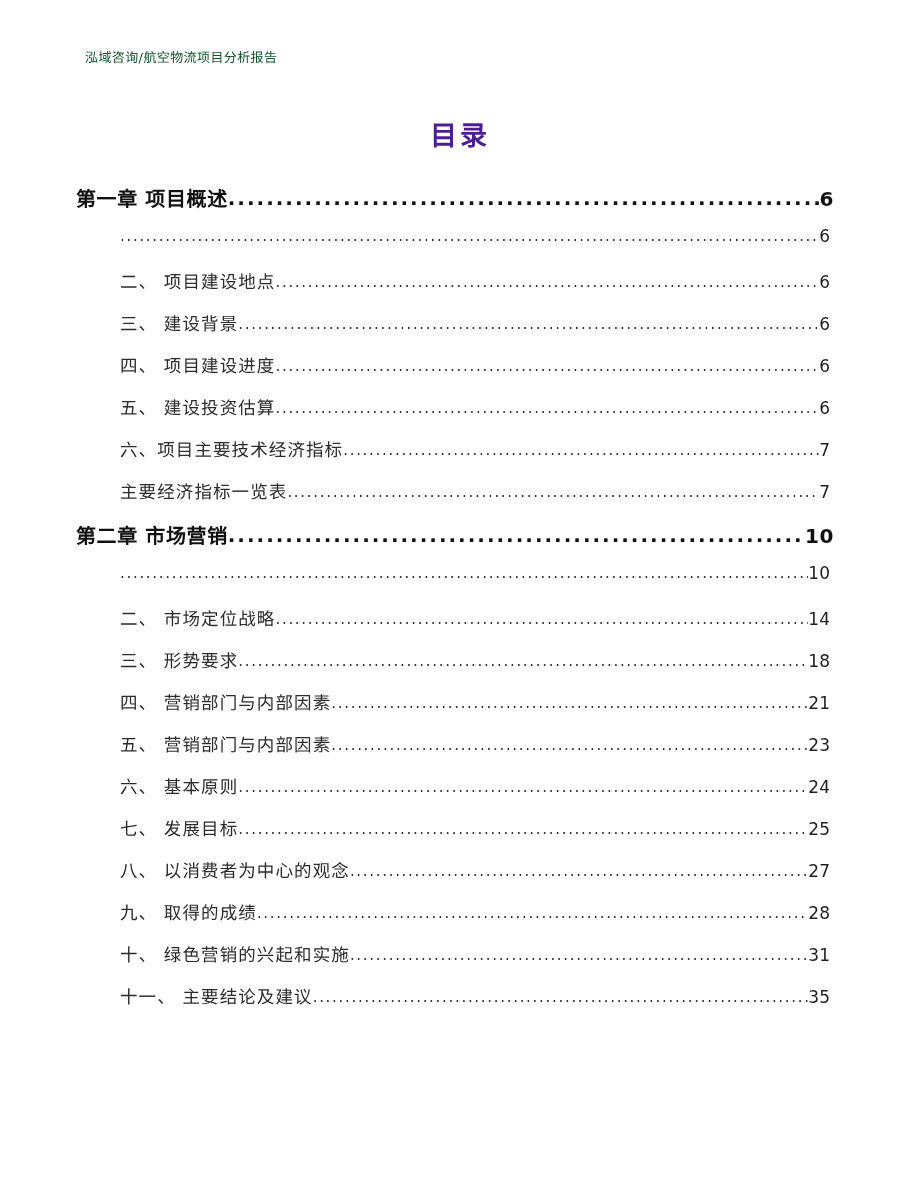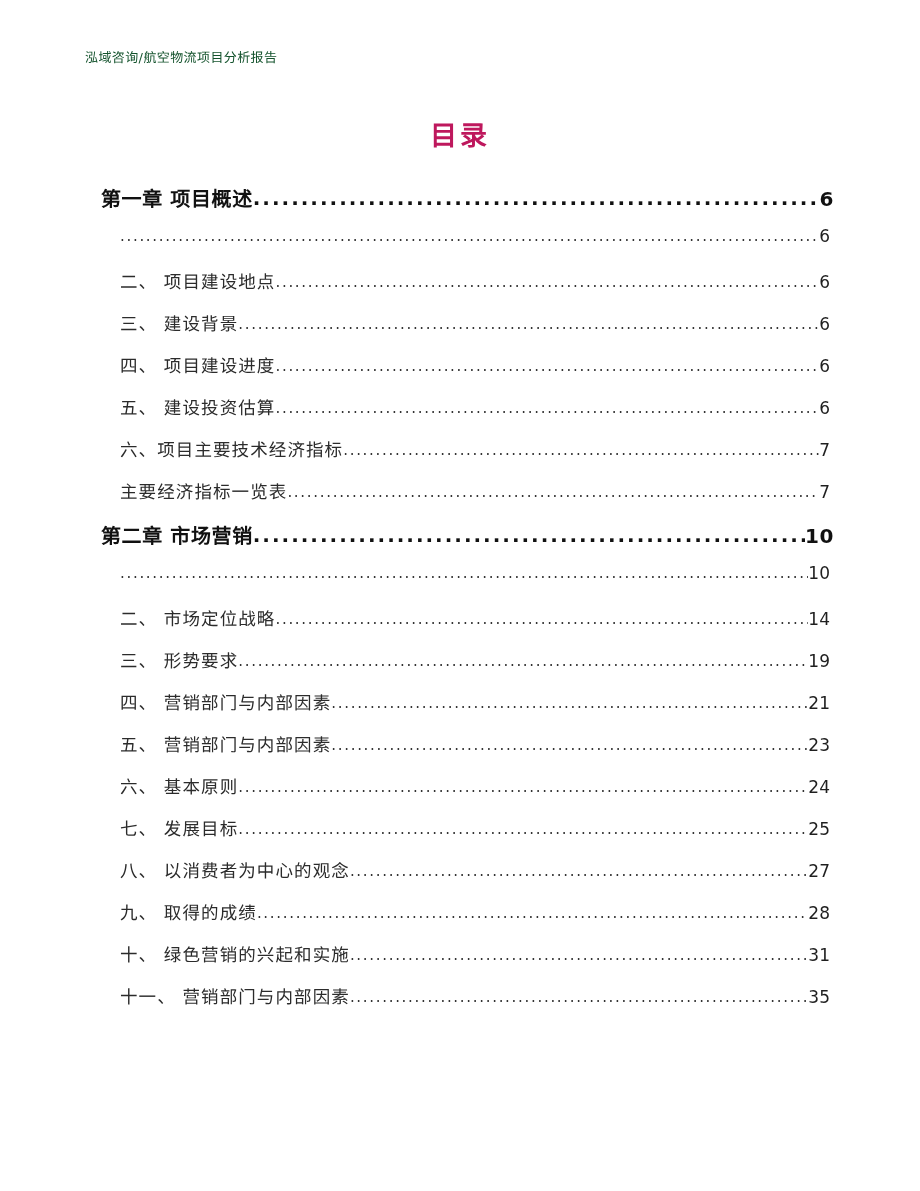--- a/index.html
+++ b/index.html
@@ -41,21 +41,21 @@
   
   .toc-title {
     position: absolute;
     left: 0;
     top: 117px;
     width: 920px;
     text-align: center;
     font-size: 27px;
     line-height: 38px;
     font-weight: bold;
-    color: #be185d;
+    color: #4c1d95;
     letter-spacing: 3px;
   }
 
   
   .toc-body {
     position: absolute;
     left: 0;
     top: 183px;
     width: 920px;
   }
@@ -89,21 +89,21 @@
   }
 
   .toc-row .pg {
     flex: 0 0 auto;
     text-align: right;
     white-space: nowrap;
   }
 
   
   .lvl-chapter {
-    padding-left: 101px;
+    padding-left: 76px;
     padding-right: 86px;
     height: 43px;
     font-size: 20px;
     font-weight: bold;
     color: #111111;
     letter-spacing: 0.6px;
   }
   .lvl-chapter .leader::after {
     font-size: 20px;
     font-weight: bold;
@@ -195,21 +195,21 @@
         <span class="pg">10</span>
       </div>
       <div class="toc-row lvl-section">
         <span class="lbl">二、 市场定位战略</span>
         <span class="leader"></span>
         <span class="pg">14</span>
       </div>
       <div class="toc-row lvl-section">
         <span class="lbl">三、 形势要求</span>
         <span class="leader"></span>
-        <span class="pg">19</span>
+        <span class="pg">18</span>
       </div>
       <div class="toc-row lvl-section">
         <span class="lbl">四、 营销部门与内部因素</span>
         <span class="leader"></span>
         <span class="pg">21</span>
       </div>
       <div class="toc-row lvl-section">
         <span class="lbl">五、 营销部门与内部因素</span>
         <span class="leader"></span>
         <span class="pg">23</span>
@@ -233,19 +233,19 @@
         <span class="lbl">九、 取得的成绩</span>
         <span class="leader"></span>
         <span class="pg">28</span>
       </div>
       <div class="toc-row lvl-section">
         <span class="lbl">十、 绿色营销的兴起和实施</span>
         <span class="leader"></span>
         <span class="pg">31</span>
       </div>
       <div class="toc-row lvl-section">
-        <span class="lbl">十一、 营销部门与内部因素</span>
+        <span class="lbl">十一、 主要结论及建议</span>
         <span class="leader"></span>
         <span class="pg">35</span>
       </div>
     </div>
 
 </div>
 
 </body></html>

